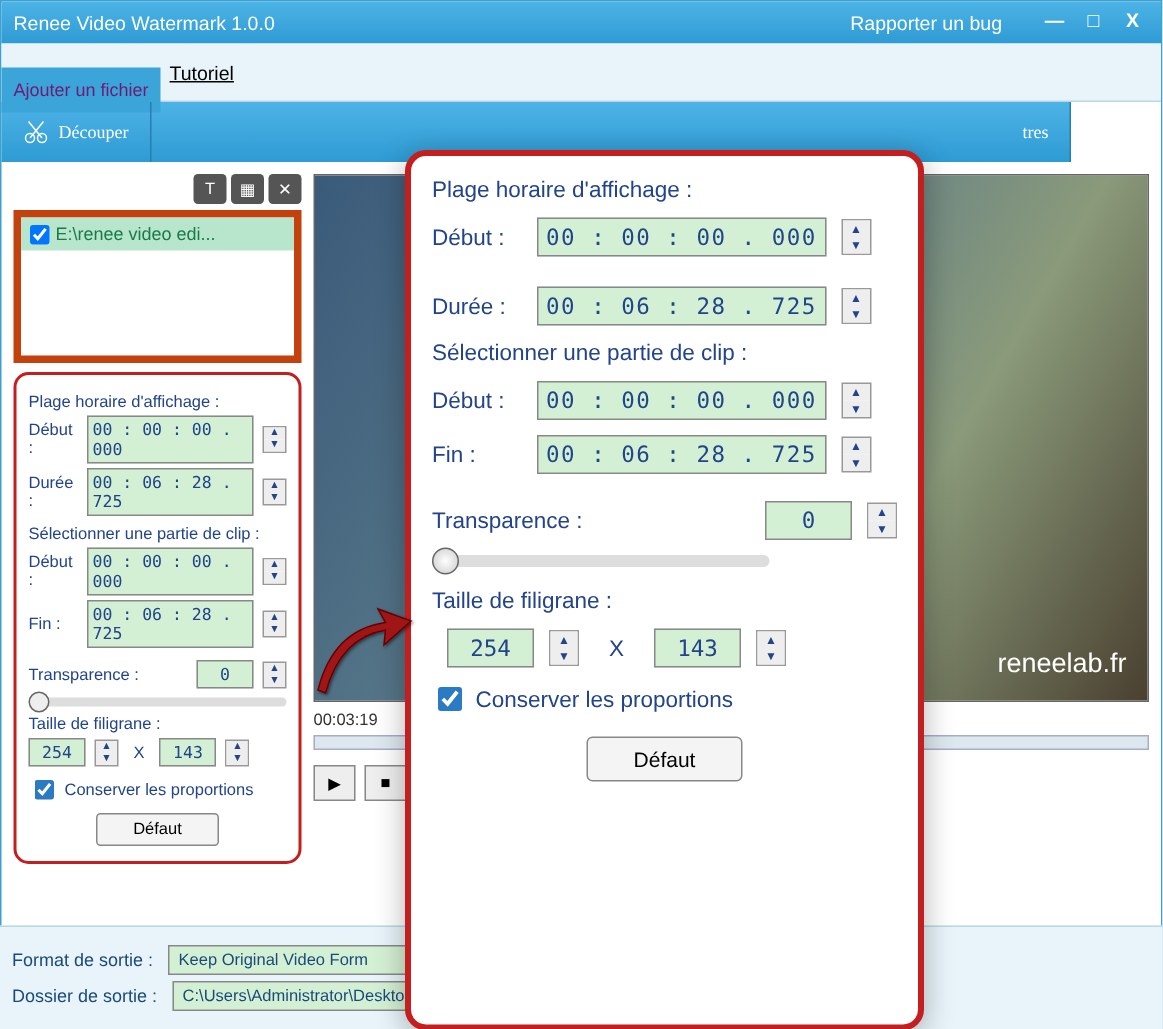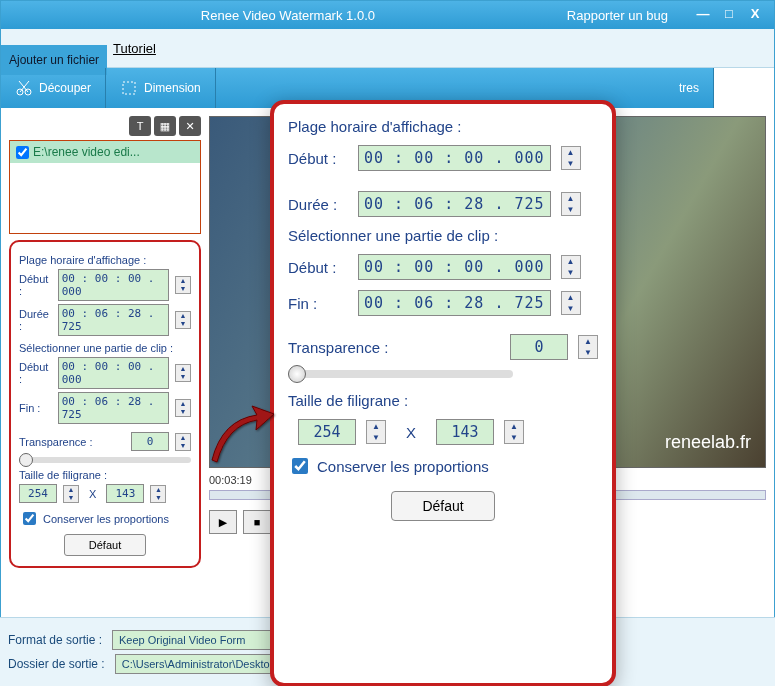--- a/index.html
+++ b/index.html
@@ -1,32 +1,32 @@
 <!DOCTYPE html>
 <html><head>
 <meta charset="utf-8">
 <style>
 body{margin:0;font-family:Arial,sans-serif;font-size:12px;background:#f0f0f0;width:775px;height:686px;overflow:hidden;}
 .window{background:#fff;border:1px solid #3ca0d0;width:773px;height:684px;}
 .titlebar{background:linear-gradient(#4db3e6,#2e9bd4);color:#fff;height:28px;display:flex;align-items:center;padding:0 8px;font-size:13px;}
-.titlebar .title{flex:1;text-align:center;}
+.titlebar .title{flex:1;}
 .titlebar .bug{margin-right:20px;cursor:pointer;}
 .titlebar .wbtn{width:22px;height:18px;text-align:center;margin-left:4px;cursor:pointer;font-weight:bold;}
 .filebar{background:#e8f4fa;height:38px;display:flex;align-items:center;border-bottom:1px solid #b8d8e8;}
-.add-btn{background:#3ba4d9;color:#0f172a;padding:8px 8px;font-size:12px;cursor:pointer;margin-right:6px;margin-top:23px;}
+.add-btn{background:#3ba4d9;color:#701a75;padding:8px 8px;font-size:12px;cursor:pointer;margin-right:6px;margin-top:23px;}
 .filepath{flex:1;font-size:12px;color:#444;}
 .tutorial{margin-right:12px;color:#000;text-decoration:underline;cursor:pointer;font-size:13px;}
-.toolbar{background:linear-gradient(#4db3e6,#2e9bd4);height:40px;display:flex;align-items:flex-start;color:#fff;font-size:12px;}
+.toolbar{background:linear-gradient(#4db3e6,#2e9bd4);height:40px;display:flex;align-items:flex-start;color:#fff;font-size:12px;font-family:Liberation Serif, serif;}
 .tool{display:flex;align-items:center;padding:0 14px;height:40px;cursor:pointer;border-right:1px solid #287fad;}
 .tool svg{margin-right:6px;}
 .content{display:flex;padding:8px;gap:8px;}
 .left{width:195px;}
 .iconrow{display:flex;justify-content:flex-end;gap:3px;margin-bottom:4px;}
 .iconbtn{width:22px;height:20px;background:#555;border-radius:3px;color:#fff;display:flex;align-items:center;justify-content:center;font-size:11px;cursor:pointer;}
-.filelist{border:1px solid #c2410c;height:92px;background:#fff;}
+.filelist{border:5px solid #c2410c;height:92px;background:#fff;}
 .fileitem{background:#b8e6cc;padding:4px 6px;display:flex;align-items:center;gap:4px;color:#1a7a4a;}
 .fileitem input{margin:0;}
 .panel{border:2px solid #c41e1e;border-radius:10px;padding:6px 8px;margin-top:6px;font-size:11px;color:#22448a;}
 .panel .lbl{margin:6px 0 3px;}
 .timefield{display:inline-flex;align-items:center;background:#d4f0d4;border:1px solid #888;padding:2px 3px;font-family:monospace;font-size:11px;}
 .spinner{display:inline-flex;flex-direction:column;margin-left:2px;border:1px solid #999;}
 .spinner div{width:14px;height:8px;background:#eee;font-size:7px;text-align:center;line-height:8px;cursor:pointer;}
 .numfield{display:inline-flex;align-items:center;background:#d4f0d4;border:1px solid #888;padding:2px 4px;font-family:monospace;font-size:11px;width:28px;justify-content:center;}
 .row{display:flex;align-items:center;gap:4px;margin:3px 0;}
 .slider{width:100%;height:6px;background:#ddd;border-radius:3px;margin:6px 0;position:relative;}
@@ -76,26 +76,20 @@
  </div>
  <div class="toolbar">
   <div class="tool">
         <svg width="18" height="18">
           <circle cx="5" cy="13" r="3" fill="none" stroke="#fff"></circle>
           <circle cx="13" cy="13" r="3" fill="none" stroke="#fff"></circle>
           <path d="M5 13L14 2M13 13L4 2" stroke="#fff"></path>
         </svg>
         <span>Découper</span>
       </div>
-  <div class="tool">
-        <svg width="18" height="18">
-          <rect x="3" y="3" width="12" height="12" fill="none" stroke="#fff" stroke-dasharray="2"></rect>
-        </svg>
-        <span>Dimension</span>
-      </div>
   <div class="tool" style="flex:1;border:none"></div>
   <div class="tool">
         <span>tres</span>
       </div>
   <div style="width:60px;background:#fff;height:40px"></div>
  </div>
  <div class="content">
   <div class="left">
    <div class="iconrow">
     <div class="iconbtn">T</div>

